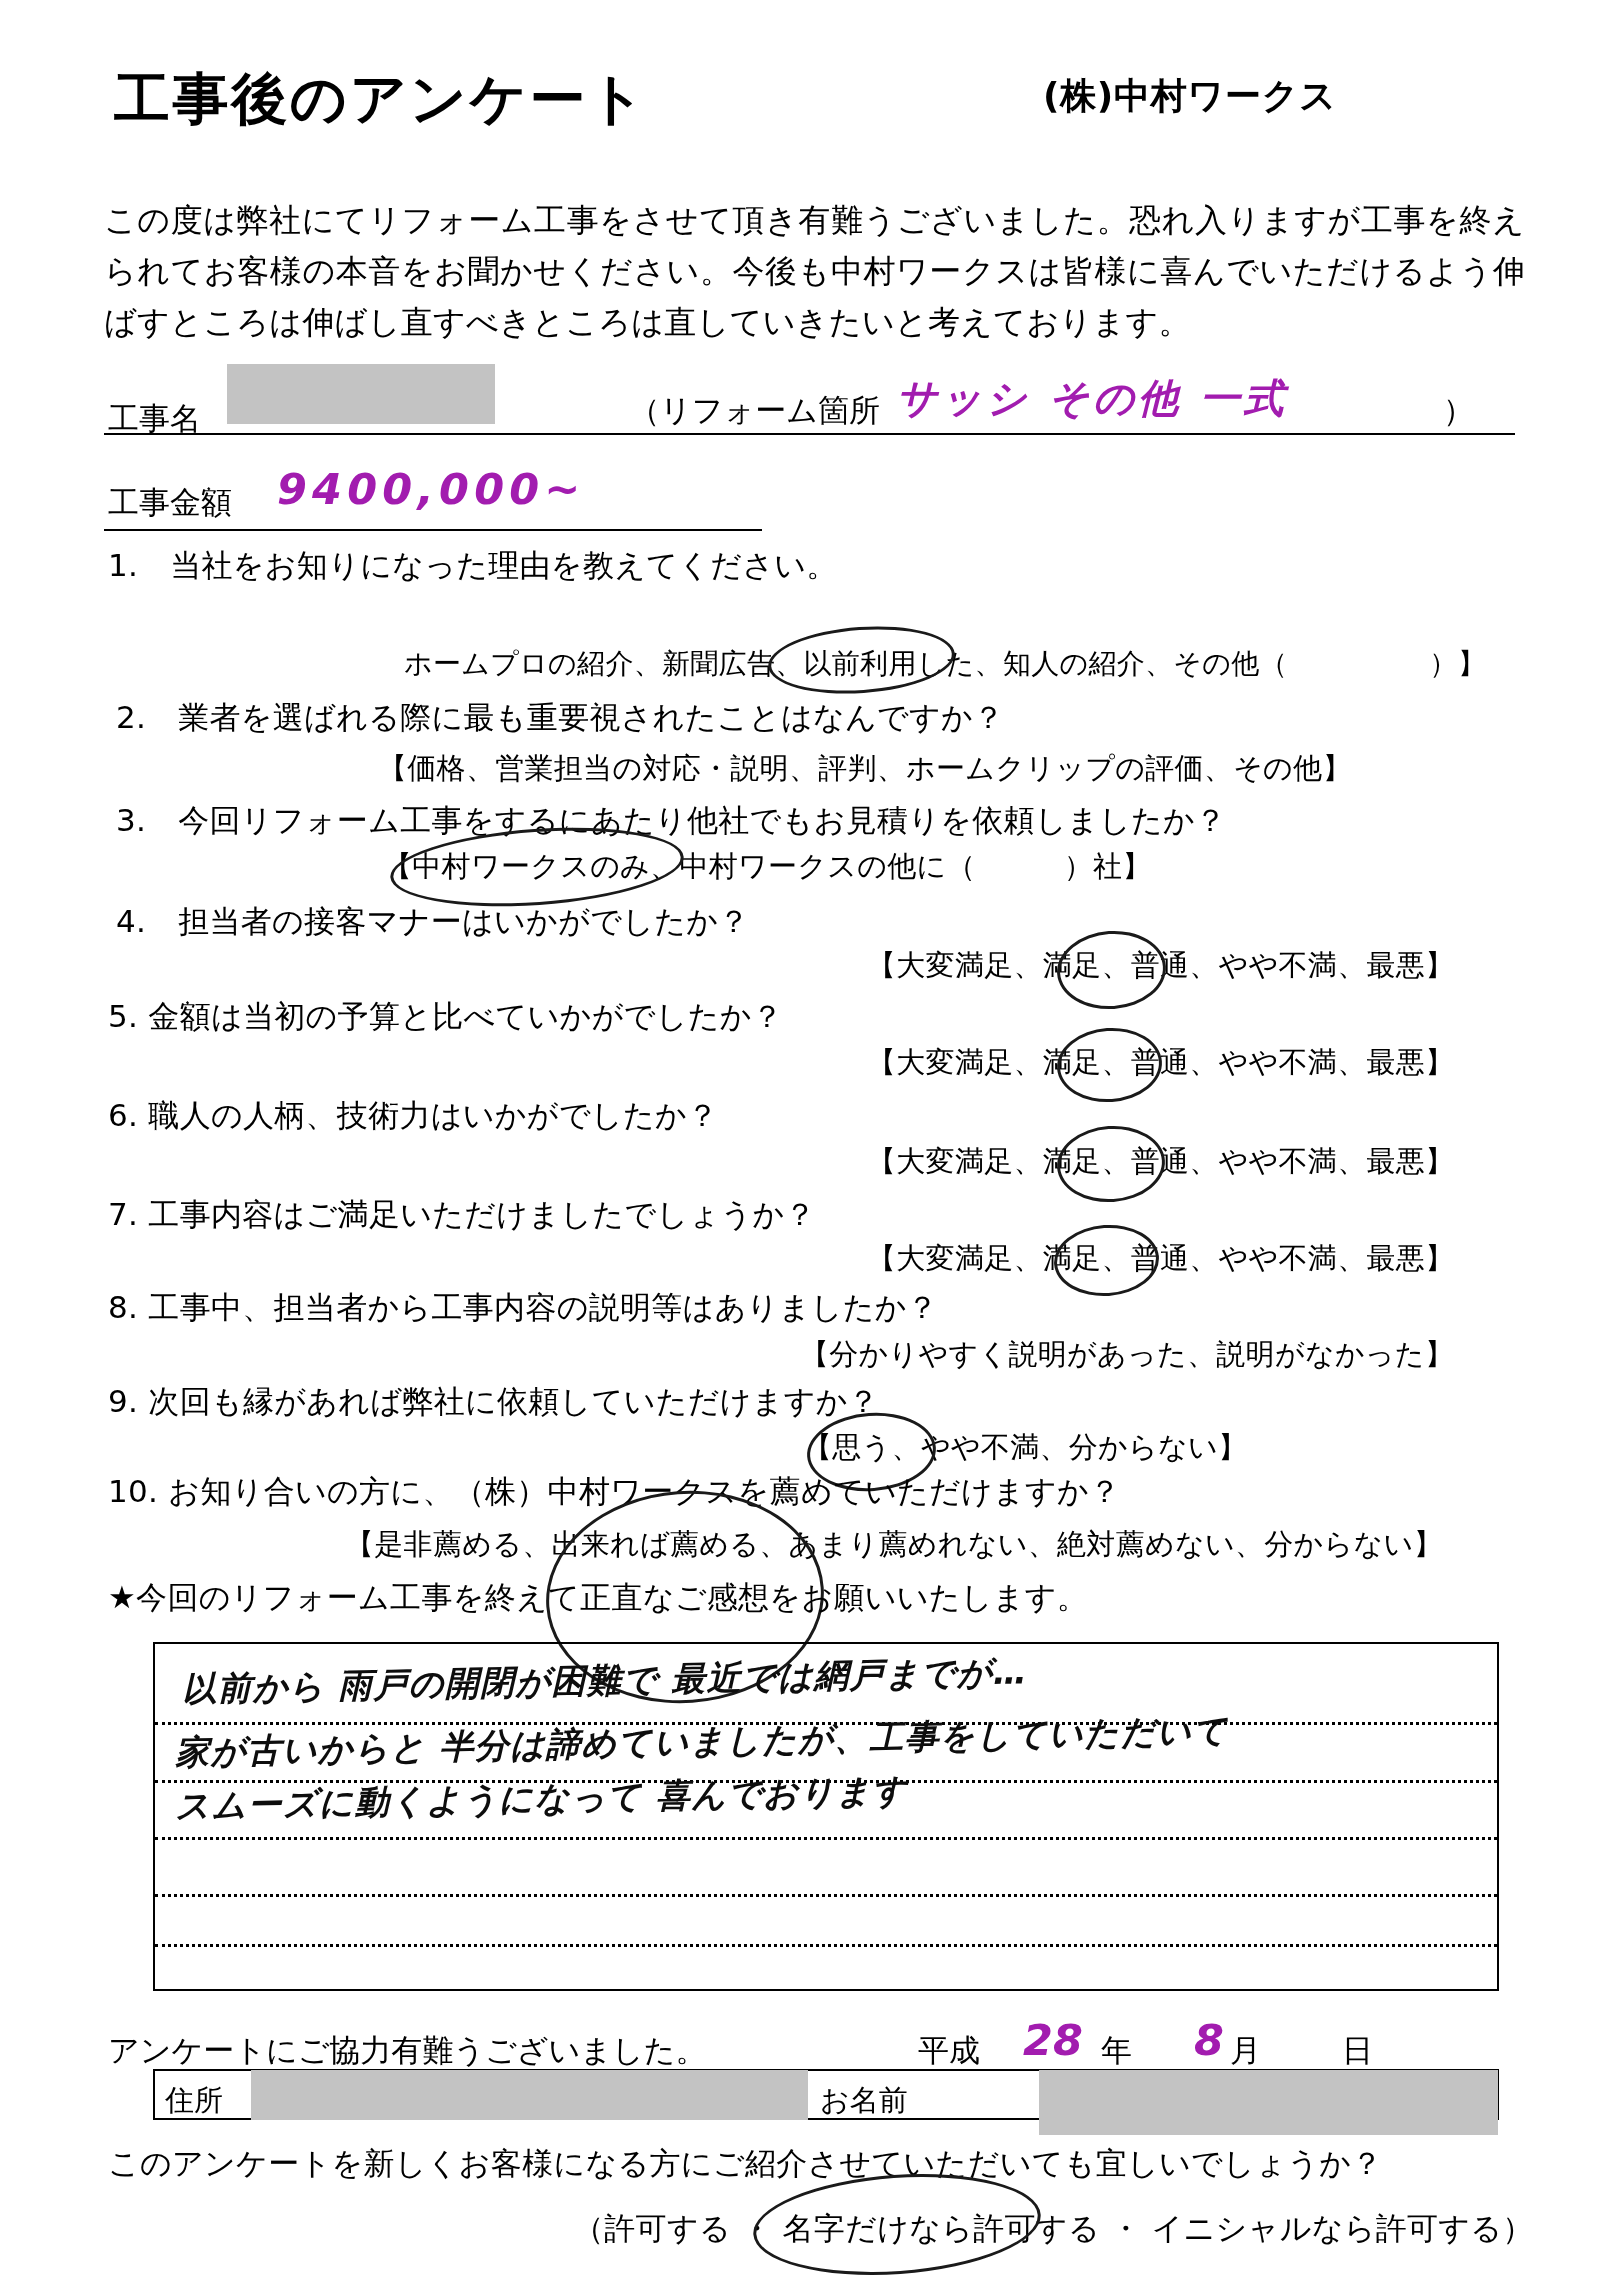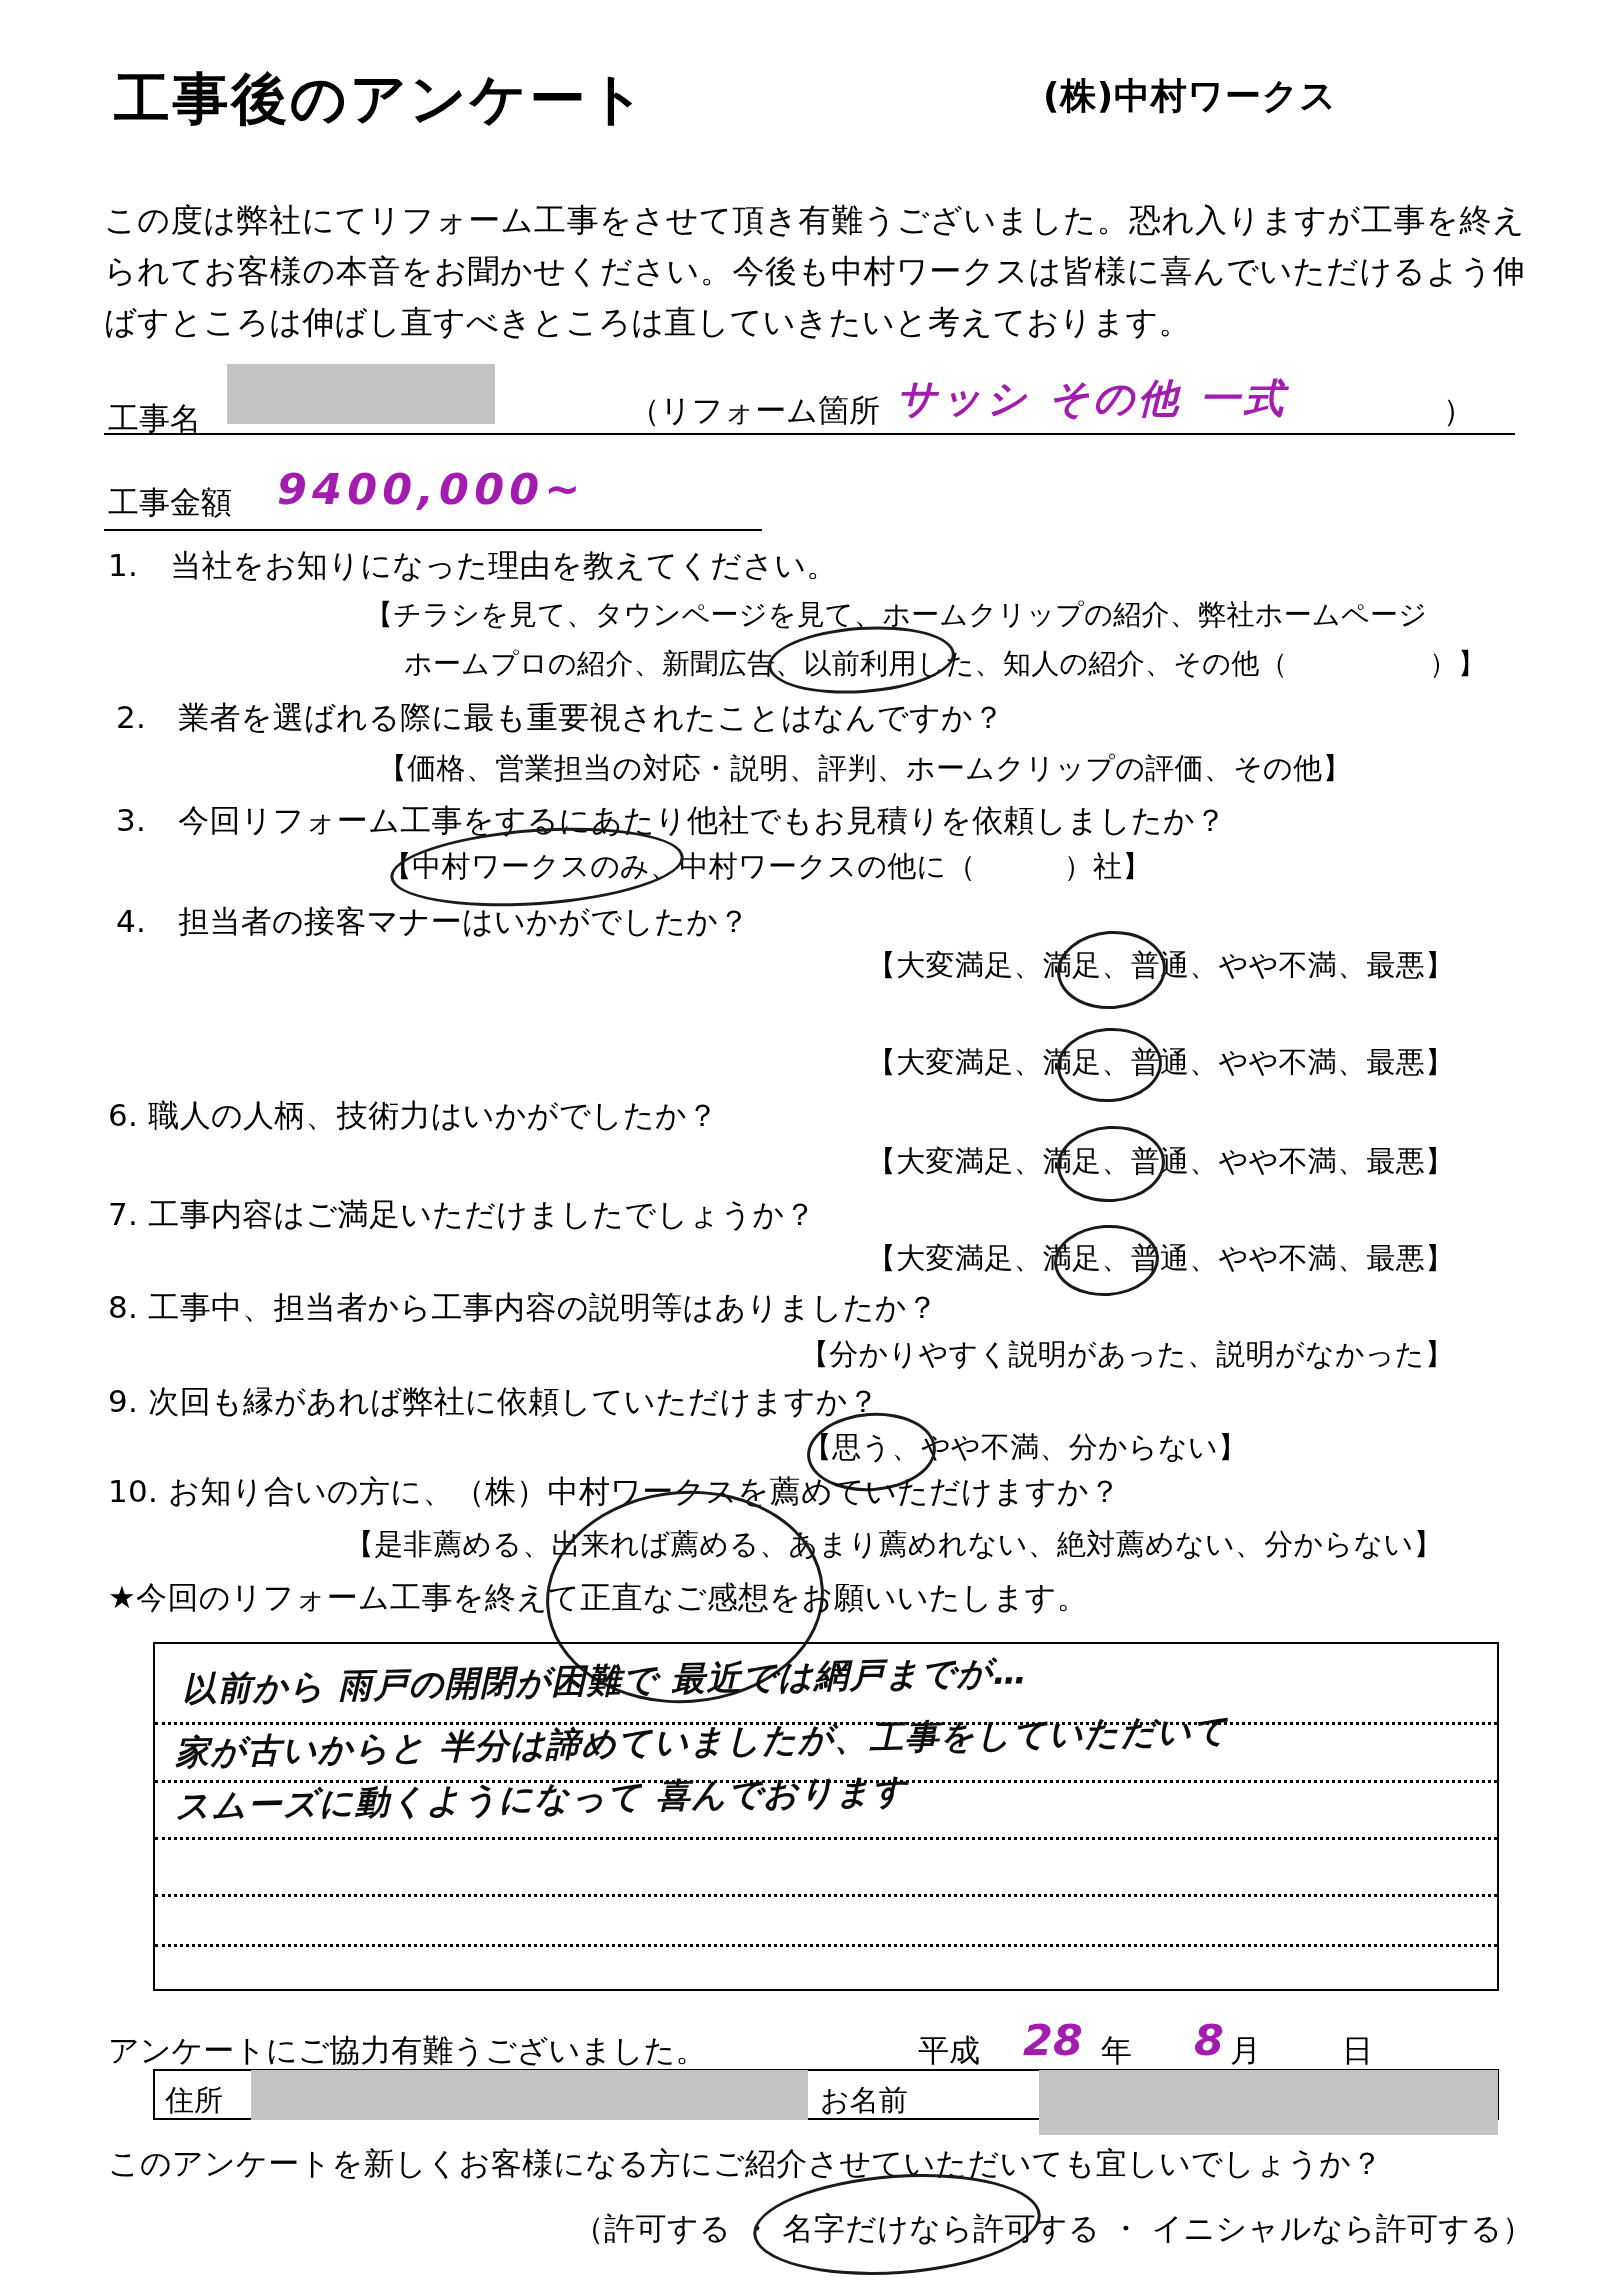--- a/index.html
+++ b/index.html
@@ -159,21 +159,20 @@
 
   <div class="abs field-label" style="left:108px; top:482px;">工事金額</div>
   <div class="hand" style="left:277px; top:464px; font-size:43px; letter-spacing:5.2px;">9400,000~</div>
   <div class="rule" style="left:104px; top:529px; width:658px;"></div>
 
   <div class="abs q" style="left:108px; top:545px;">
     <span>1.</span>
     <span style="display:inline-block;width:11.7px;"></span>
     <span>当社をお知りになった理由を教えてください。</span>
   </div>
-  <div class="abs opts-small" style="left:365px; top:596px;">【チラシを見て、タウンページを見て、ホームクリップの紹介、弊社ホームページ</div>
   <div class="abs opts-small" style="left:404px; top:645px;">ホームプロの紹介、新聞広告、以前利用した、知人の紹介、その他（　　　　　）】</div>
   <div class="circle" style="left:768px; top:627px; width:181px; height:60px;"></div>
 
   <div class="abs q" style="left:116px; top:697px;">
     <span>2.</span>
     <span style="display:inline-block;width:11.7px;"></span>
     <span>業者を選ばれる際に最も重要視されたことはなんですか？</span>
   </div>
   <div class="abs opts" style="left:378px; top:749px;">【価格、営業担当の対応・説明、評判、ホームクリップの評価、その他】</div>
 
@@ -186,20 +185,24 @@
   <div class="circle" style="left:390px; top:829px; width:288px; height:70px;"></div>
 
   <div class="abs q" style="left:116px; top:901px;">
     <span>4.</span>
     <span style="display:inline-block;width:11.7px;"></span>
     <span>担当者の接客マナーはいかがでしたか？</span>
   </div>
   <div class="abs opts" style="left:867px; top:946px;">【大変満足、満足、普通、やや不満、最悪】</div>
   <div class="circle" style="left:1057px; top:931px; width:103px; height:72px;"></div>
 
+  <div class="abs q" style="left:108px; top:996px;">
+    <span>5.</span>
+    <span>金額は当初の予算と比べていかがでしたか？</span>
+  </div>
   <div class="abs opts" style="left:867px; top:1043px;">【大変満足、満足、普通、やや不満、最悪】</div>
   <div class="circle" style="left:1057px; top:1028px; width:99px; height:68px;"></div>
 
   <div class="abs q" style="left:108px; top:1095px;">
     <span>6.</span>
     <span>職人の人柄、技術力はいかがでしたか？</span>
   </div>
   <div class="abs opts" style="left:867px; top:1142px;">【大変満足、満足、普通、やや不満、最悪】</div>
   <div class="circle" style="left:1057px; top:1126px; width:102px; height:70px;"></div>
 

